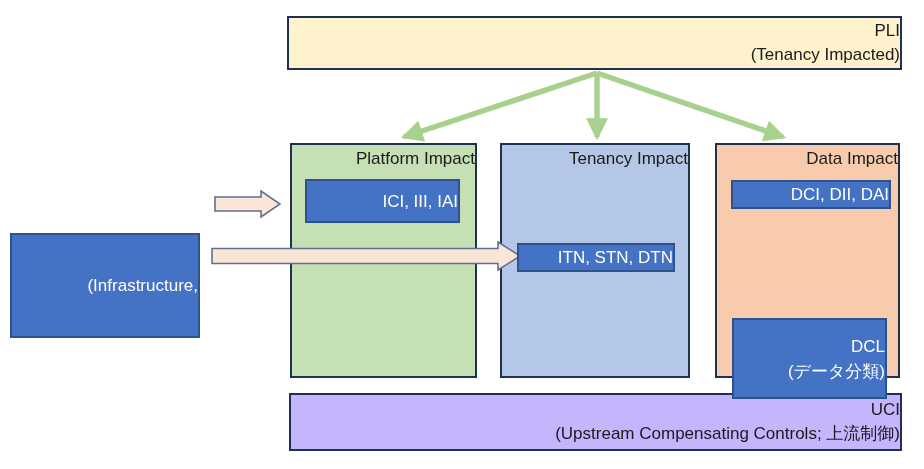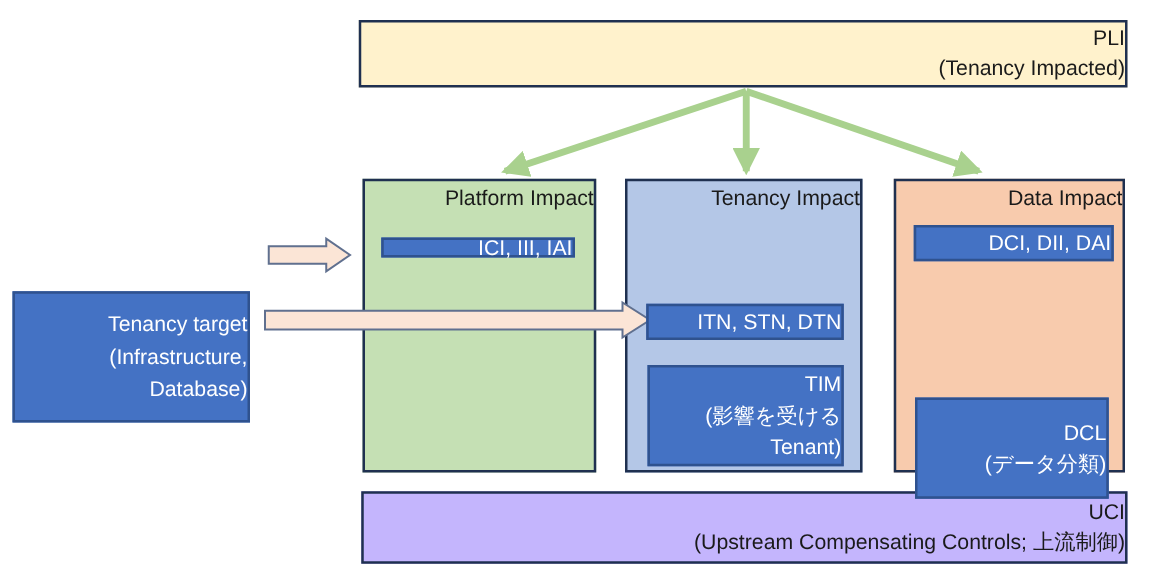--- a/index.html
+++ b/index.html
@@ -20,44 +20,42 @@
   .column .col-title{margin-top:4px;margin-left:48px;}
   #col-platform{left:290px;top:143px;width:187px;height:235px;background:#c5e0b4;}
   #col-tenancy{left:500px;top:143px;width:190px;height:235px;background:#b4c7e7;}
   #col-data{left:715px;top:143px;width:185px;height:235px;background:#f8cbad;}
 
   
   .blue-box{background:#4472c4;border:2px solid #2f528f;color:#ffffff;
             font-size:17px;line-height:25px;z-index:4;}
   #security-box{left:10px;top:189px;width:190px;height:30px;}
   #tenancy-target-box{left:10px;top:233px;width:190px;height:105px;line-height:26px;}
-  #ici-box{left:305px;top:190px;width:155px;height:16px;}
+  #ici-box{left:305px;top:179px;width:155px;height:44px;}
   #itn-box{left:517px;top:243px;width:158px;height:29px;}
   #tim-box{left:518px;top:292px;width:157px;height:81px;}
   #dci-box{left:731px;top:180px;width:160px;height:29px;}
   #dcl-box{left:732px;top:292px;width:155px;height:81px;margin-top:26px;}
 
   
   #arrow-layer{position:absolute;left:0;top:0;width:924px;height:469px;z-index:3;pointer-events:none;}
 </style>
 </head>
 <body>
 
 <div id="stage">
 
   <div class="box banner" id="pli-box">
     <div>PLI</div>
     <div>(Tenancy Impacted)</div>
   </div>
 
 
   <div class="box blue-box" id="tenancy-target-box">
-    <div>Tenancy target</div>
     <div>(Infrastructure,</div>
-    <div>Database)</div>
   </div>
 
   <div class="box column" id="col-platform">
     <div class="col-title">Platform Impact</div>
   </div>
 
   <div class="box column" id="col-tenancy">
     <div class="col-title">Tenancy Impact</div>
   </div>
 
@@ -66,25 +64,20 @@
   </div>
 
   <div class="box blue-box" id="ici-box">
     <div>ICI, III, IAI</div>
   </div>
 
   <div class="box blue-box" id="itn-box">
     <div>ITN, STN, DTN</div>
   </div>
 
-  <div class="box blue-box" id="tim-box">
-    <div>TIM</div>
-    <div>(影響を受ける</div>
-    <div>Tenant)</div>
-  </div>
 
   <div class="box blue-box" id="dci-box">
     <div>DCI, DII, DAI</div>
   </div>
 
   <div class="box blue-box" id="dcl-box">
     <div>DCL</div>
     <div>(データ分類)</div>
   </div>
 

